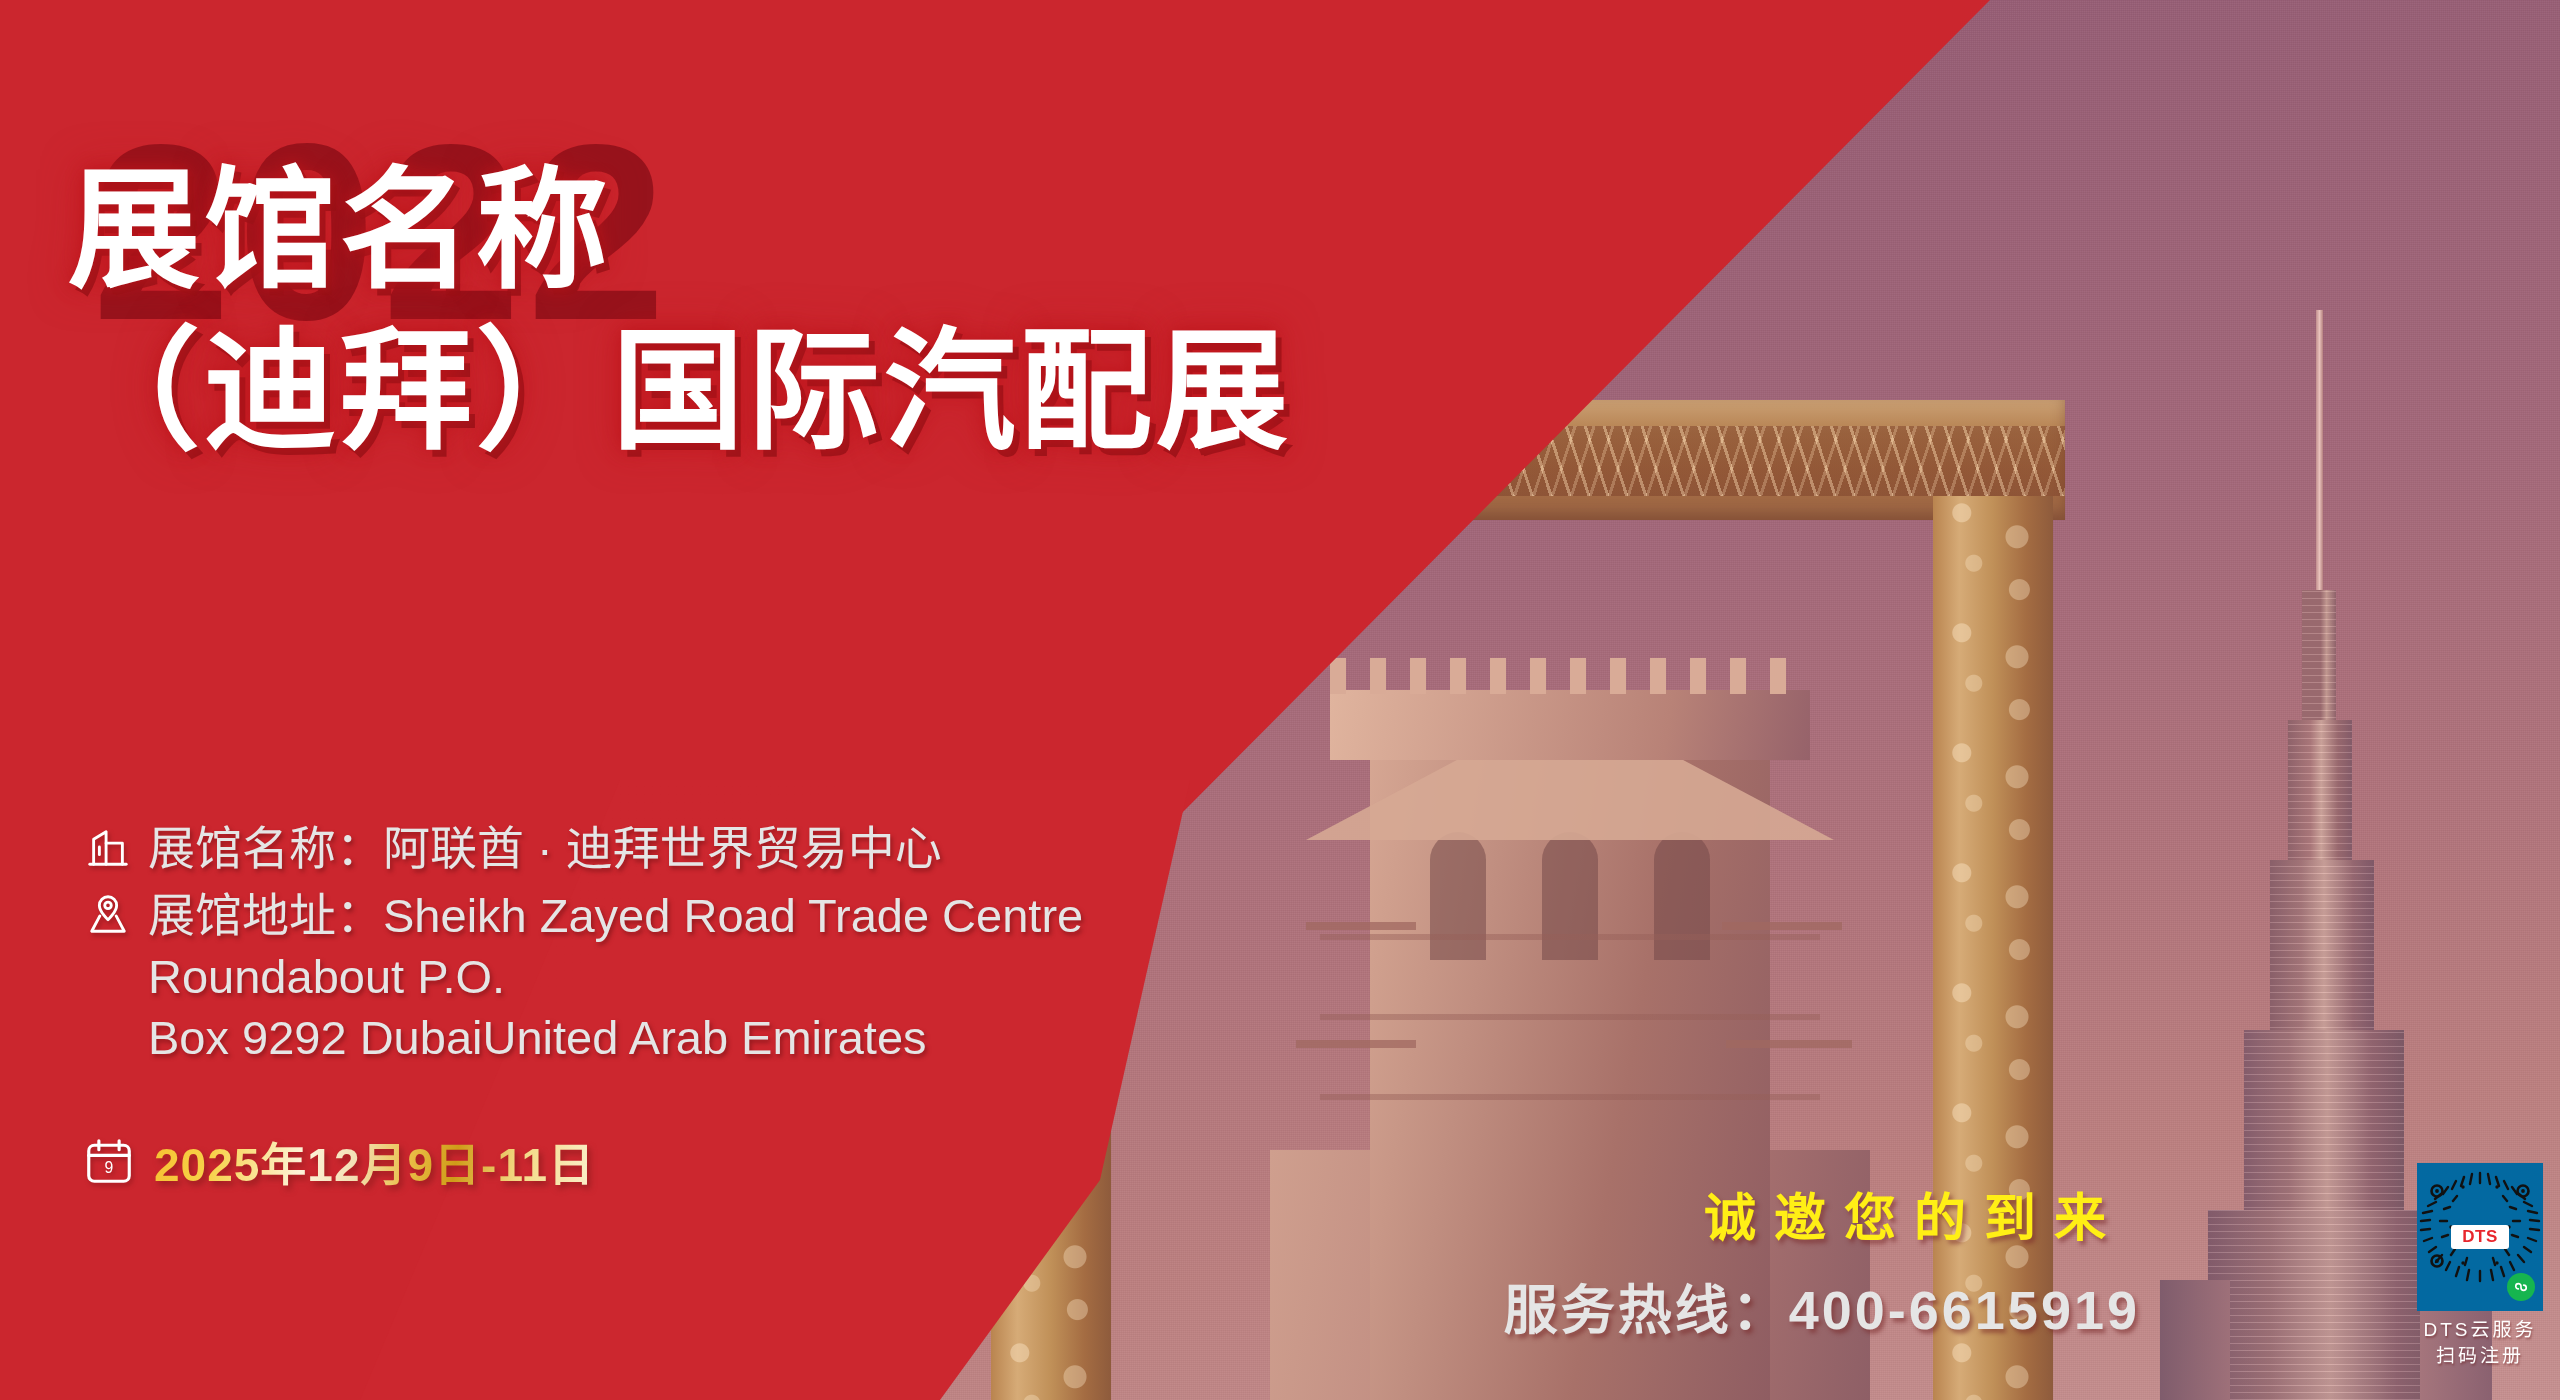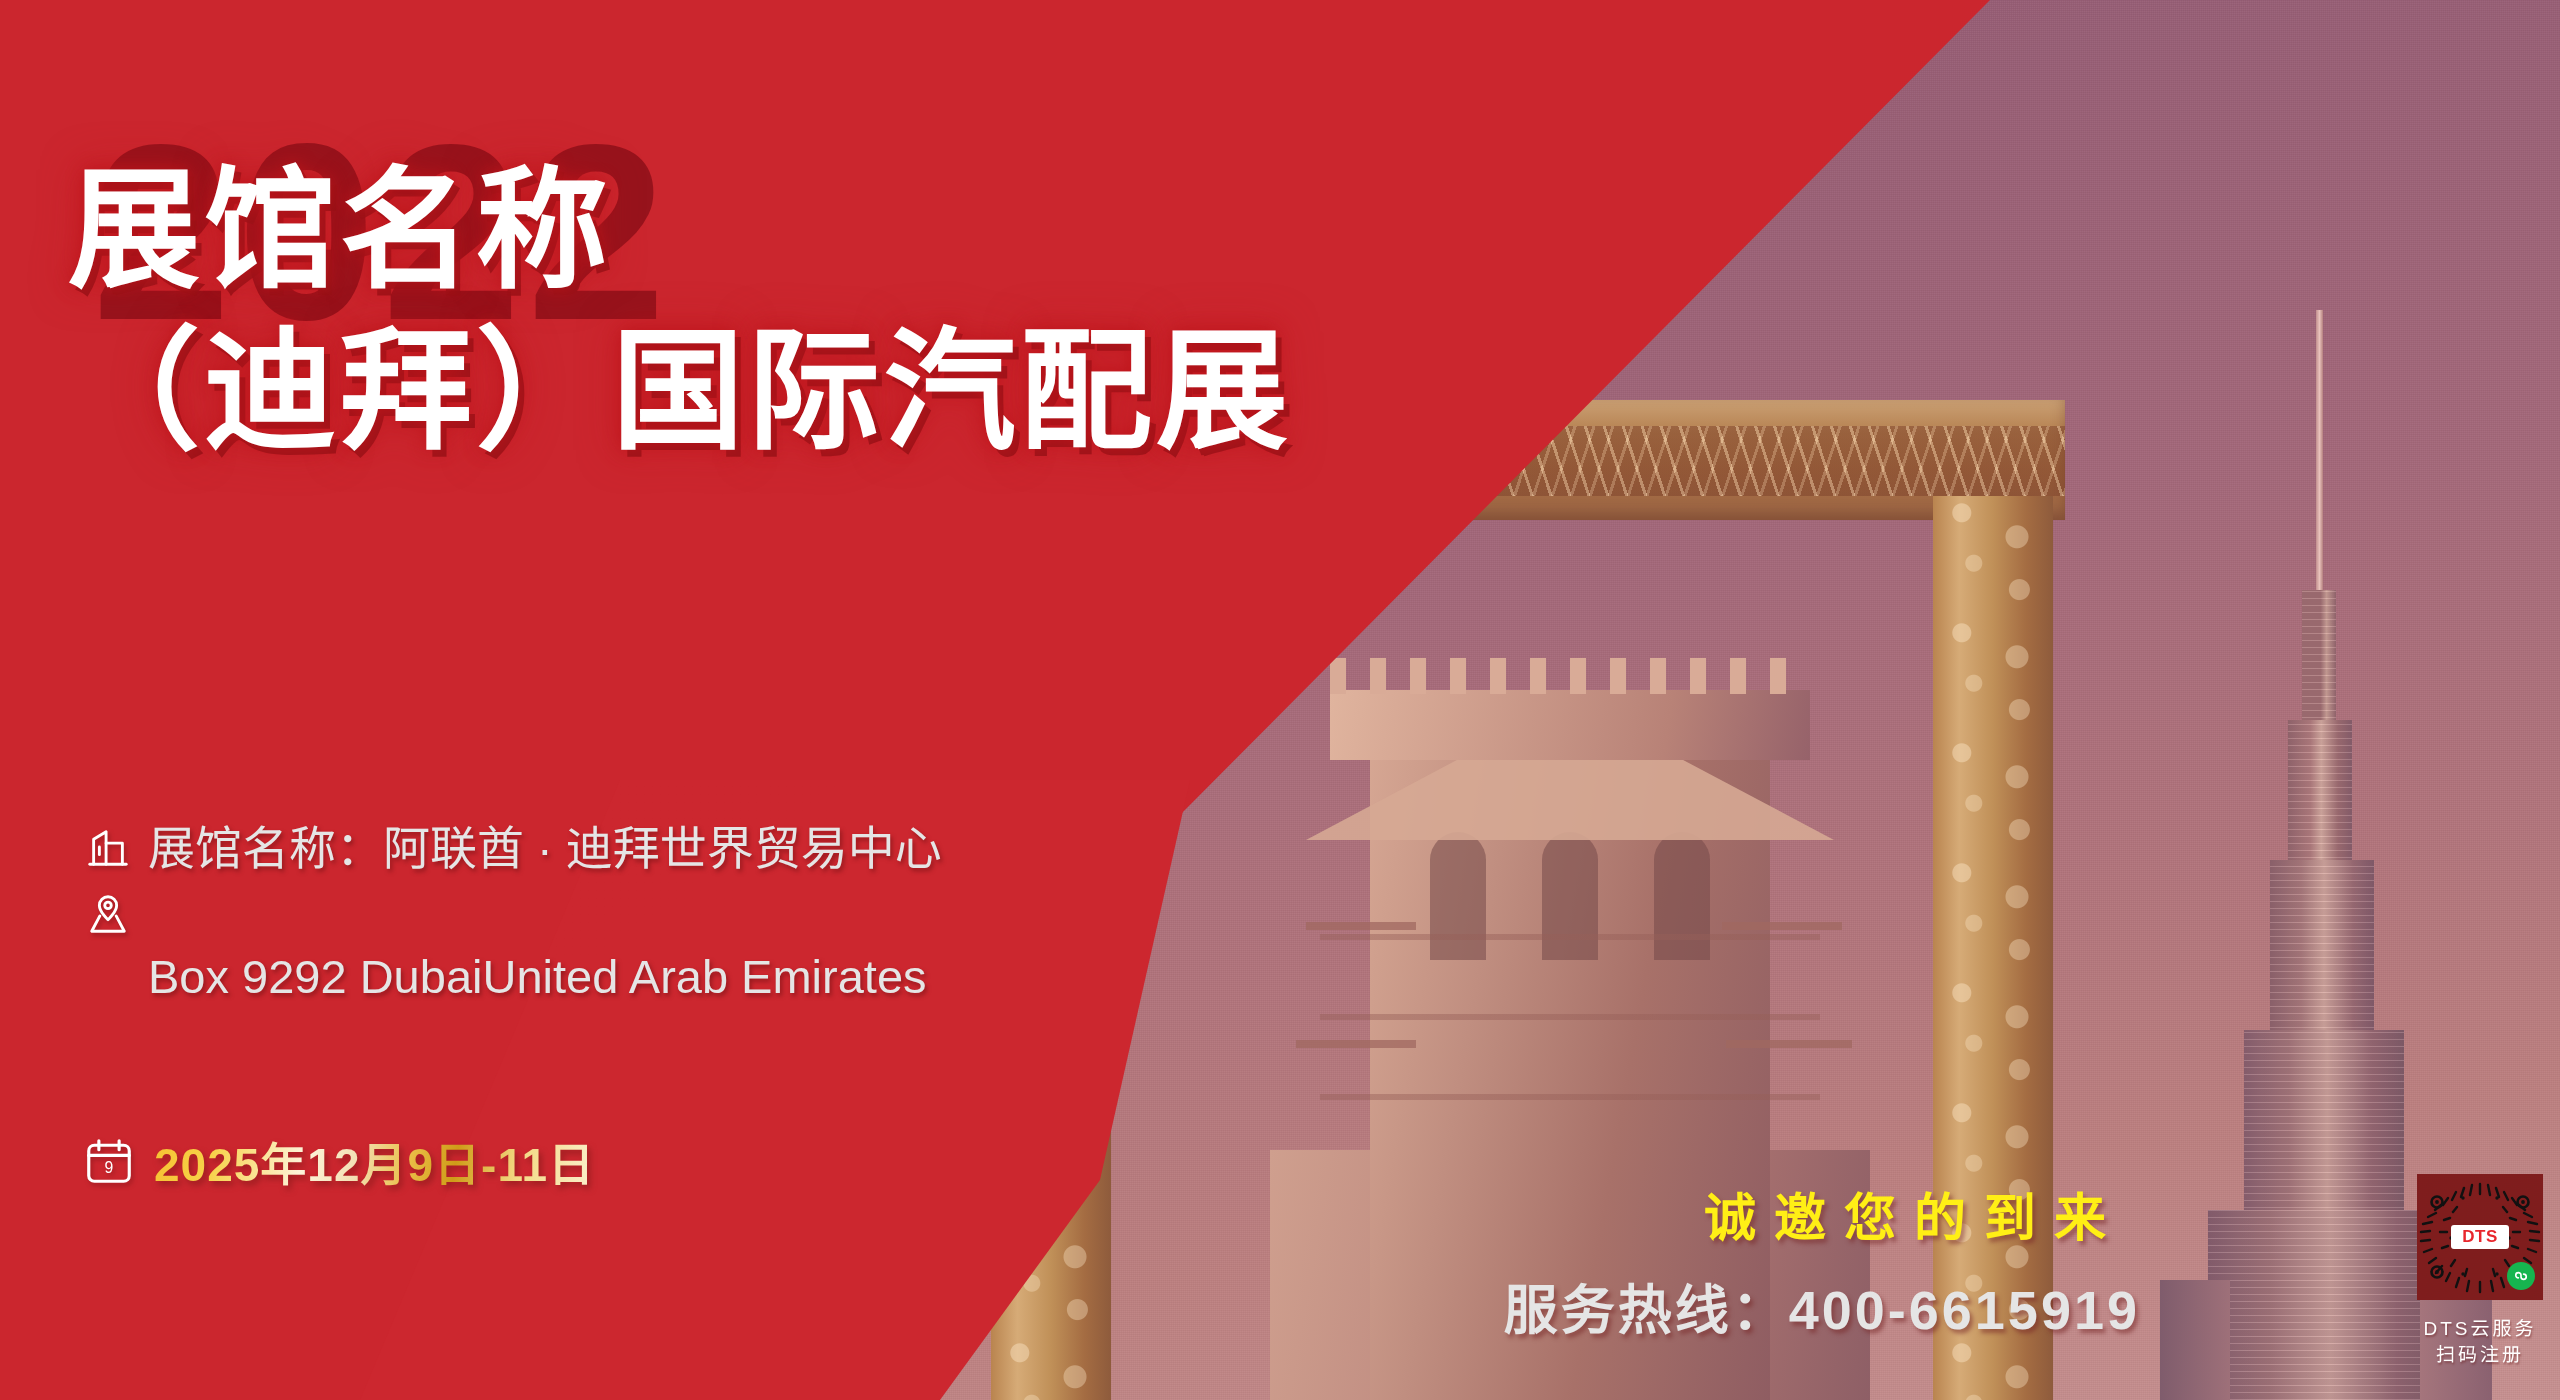--- a/index.html
+++ b/index.html
@@ -234,21 +234,21 @@
   .hotline{
     position:absolute;right:420px;top:1266px;
     color:#e5e5e5;font-size:54px;font-weight:bold;letter-spacing:3px;
     text-shadow:3px 4px 4px rgba(120,40,40,.55);
     white-space:nowrap;
   }
 
   
   .qr-wrap{position:absolute;left:2414px;top:1158px;width:132px;text-align:center;}
   .qr-card{
-    position:relative;width:126px;height:126px;background:#7f1d1d;margin:16px auto;
+    position:relative;width:126px;height:148px;background:#0369a1;margin:5px auto;
     overflow:hidden;
   }
   .qr-dots{position:absolute;inset:0;}
   .qr-center{
     position:absolute;left:50%;top:50%;transform:translate(-50%,-50%);
     width:58px;height:24px;background:#fff;border-radius:3px;
     display:flex;align-items:center;justify-content:center;
     color:#e8262c;font-size:17px;font-weight:bold;letter-spacing:.5px;
     font-family:"Liberation Sans","DejaVu Sans",sans-serif;
   }
@@ -355,21 +355,21 @@
 
     <div class="info-row">
       <span class="info-ico">
         <svg width="46" height="46" viewBox="0 0 48 48" fill="none" stroke="#ffffff" stroke-width="3" stroke-linecap="round" stroke-linejoin="round">
           <path d="M24 6a9 9 0 0 0-9 9c0 6.5 9 15 9 15s9-8.5 9-15a9 9 0 0 0-9-9z"></path>
           <circle cx="24" cy="15" r="3.4"></circle>
           <path d="M15.5 26L7 42h34l-8.5-16"></path>
         </svg>
       </span>
       <span class="info-text addr">
-        <br>
+        <span>展馆地址：Sheikh Zayed Road Trade  Centre Roundabout P.O.</span><br>
         <span>Box 9292 DubaiUnited Arab Emirates</span>
       </span>
     </div>
 
   </div>
 
   <div class="date-block">
     <span class="date-ico">
       <svg width="54" height="54" viewBox="0 0 48 48" fill="none" stroke="#ffffff" stroke-width="2.8" stroke-linecap="round" stroke-linejoin="round">
         <rect x="6" y="10" width="36" height="32" rx="5"></rect>

